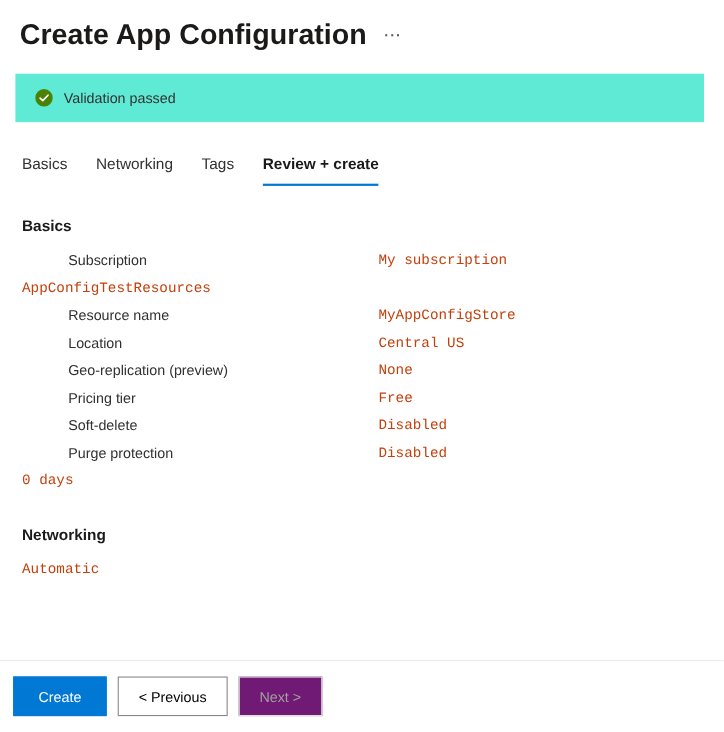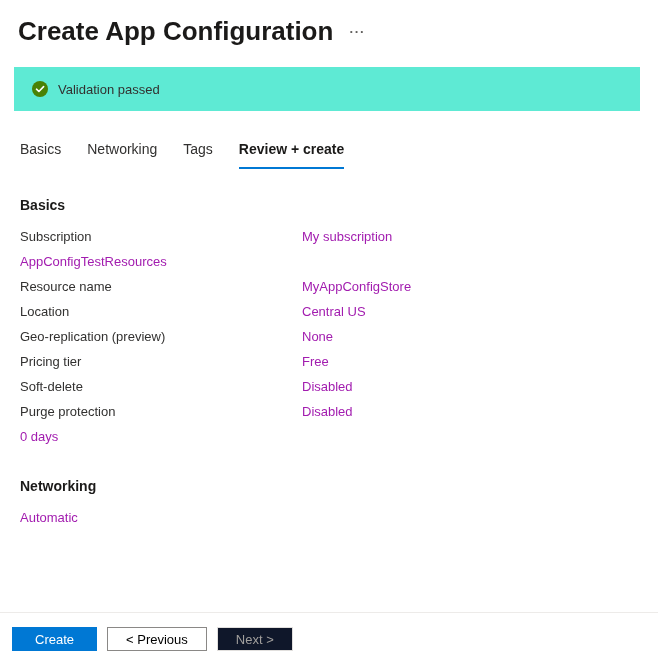--- a/index.html
+++ b/index.html
@@ -74,59 +74,61 @@
       margin-bottom: 16px;
     }
     .kv-row {
       display: flex;
       margin-bottom: 10px;
       font-size: 13px;
     }
     .kv-key {
       width: 282px;
       color: #323130;
+      margin-left: 42px;
     }
     .kv-val {
-      color: #a21caf;
+      color: #c2410c;
+      font-family: Liberation Mono, monospace;
     }
     .section-gap {
       height: 24px;
     }
     .footer {
       position: absolute;
       bottom: 0;
       left: 0;
       right: 0;
       border-top: 1px solid #edebe9;
       padding: 14px 12px;
       display: flex;
       gap: 10px;
       background: #ffffff;
     }
     .btn {
       font-family: inherit;
       font-size: 13px;
-      height: 24px;
+      height: 36px;
       padding: 0 18px;
       border: 1px solid #8a8886;
       background: #ffffff;
       cursor: pointer;
       display: inline-flex;
       align-items: center;
       justify-content: center;
     }
     .btn.primary {
       background: #0078d4;
       border-color: #0078d4;
       color: #ffffff;
       font-weight: 400;
       padding: 0 22px;
     }
     .btn.disabled {
-      background: #0f172a;
+      background: #701a75;
       border-color: #e1dfdd;
       color: #a19f9d;
       cursor: default;
     }
   </style>
 </head>
 <body>
 
 <div class="header">
   <h1>Create App Configuration</h1>

